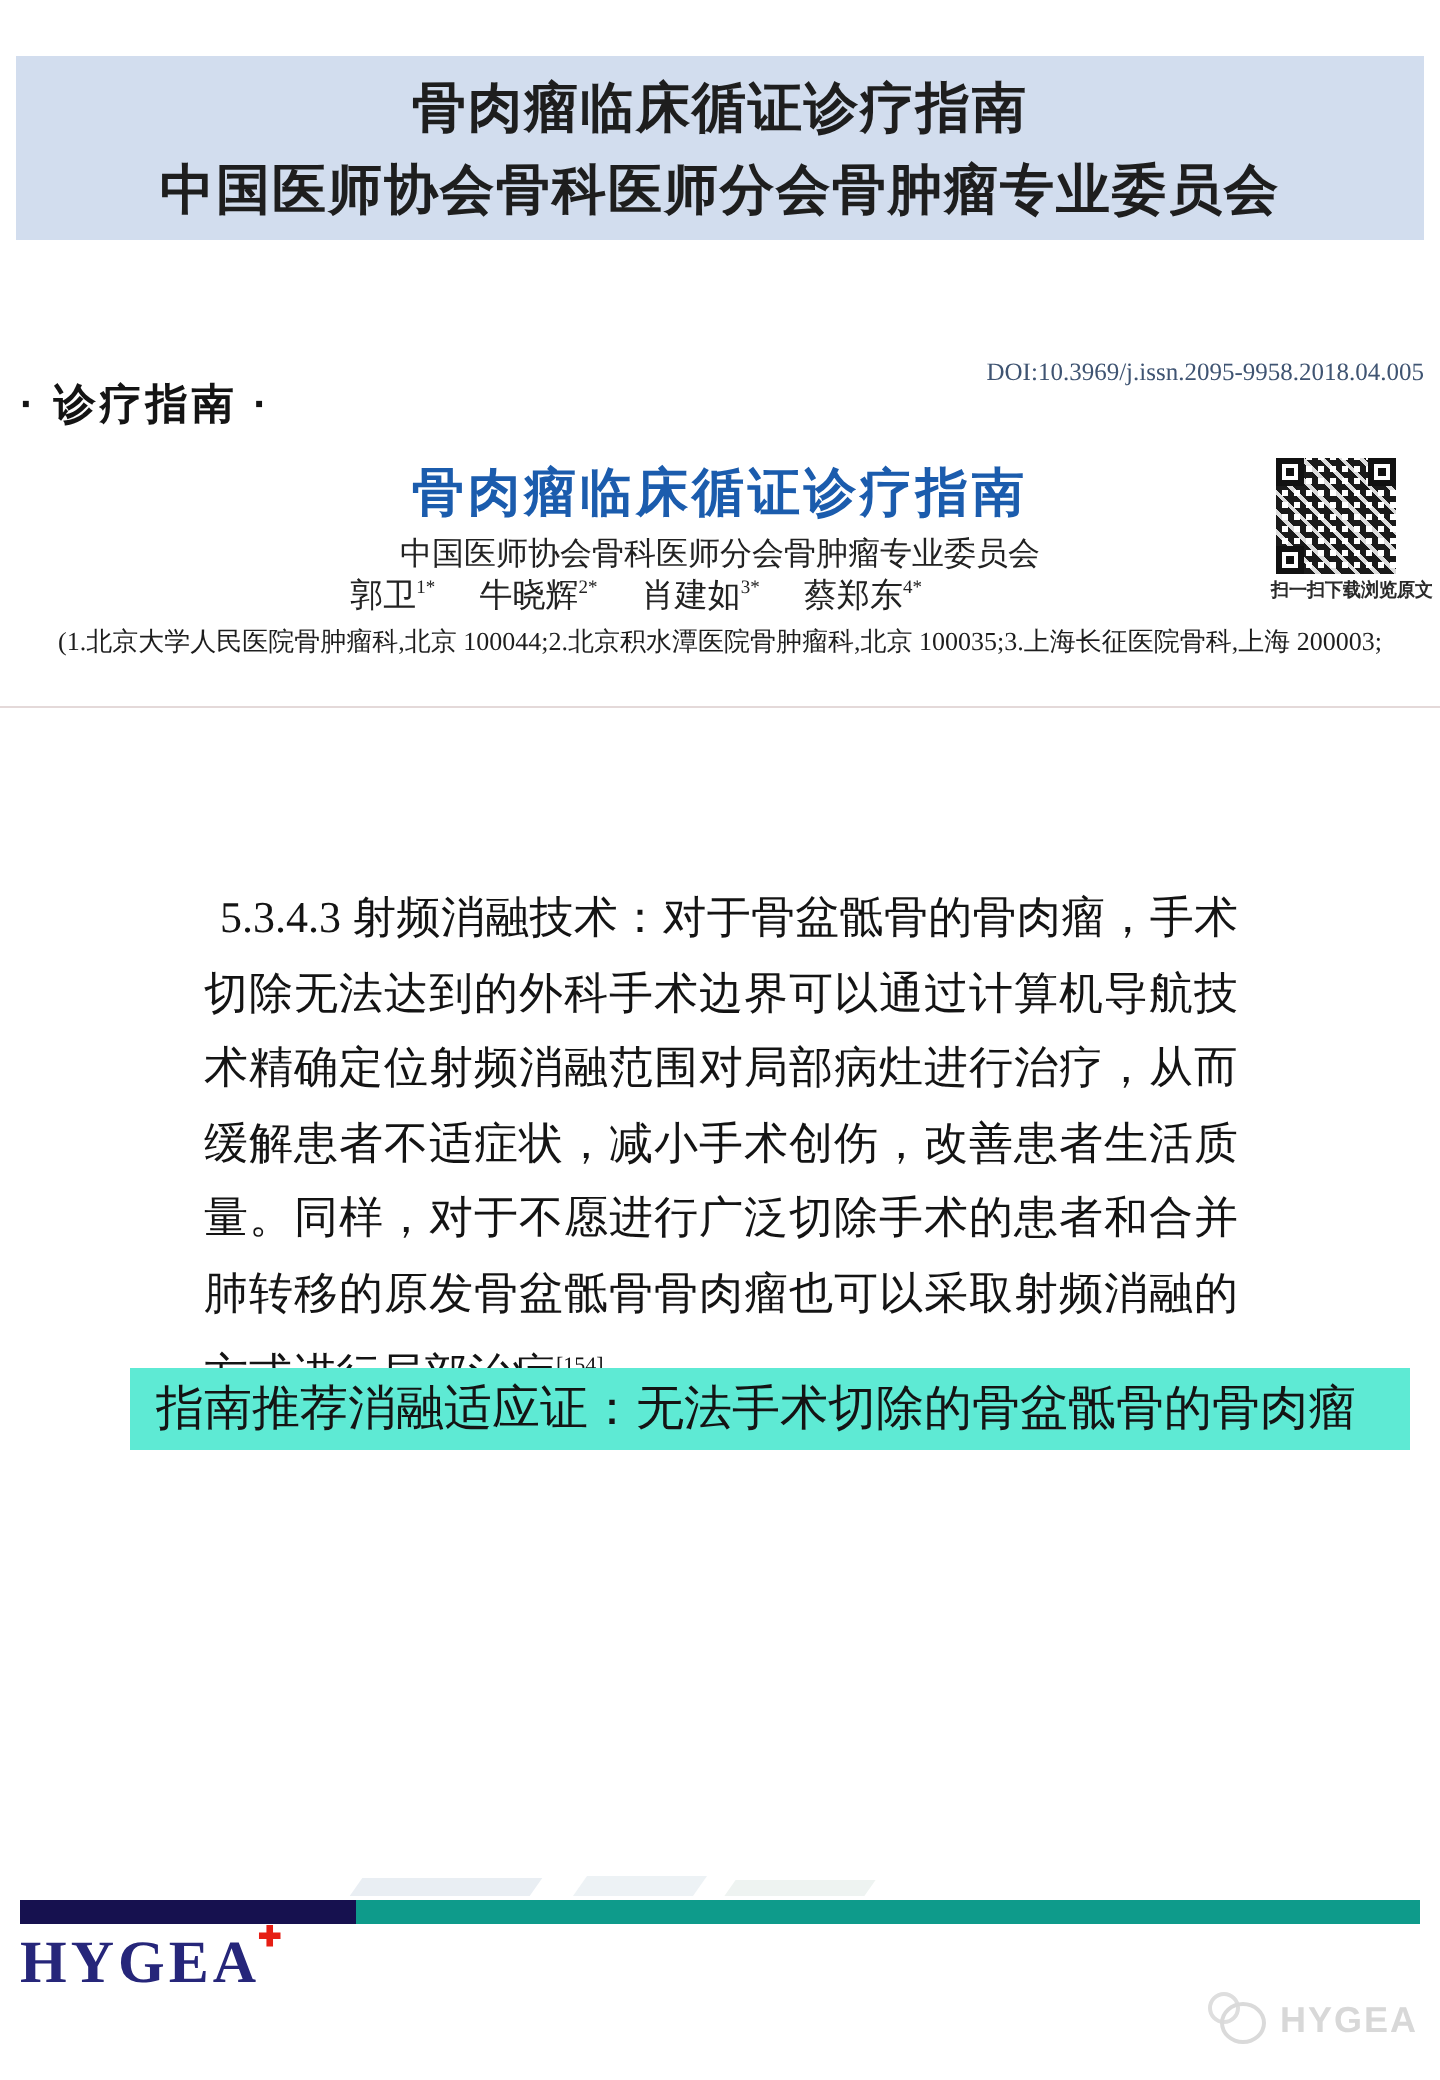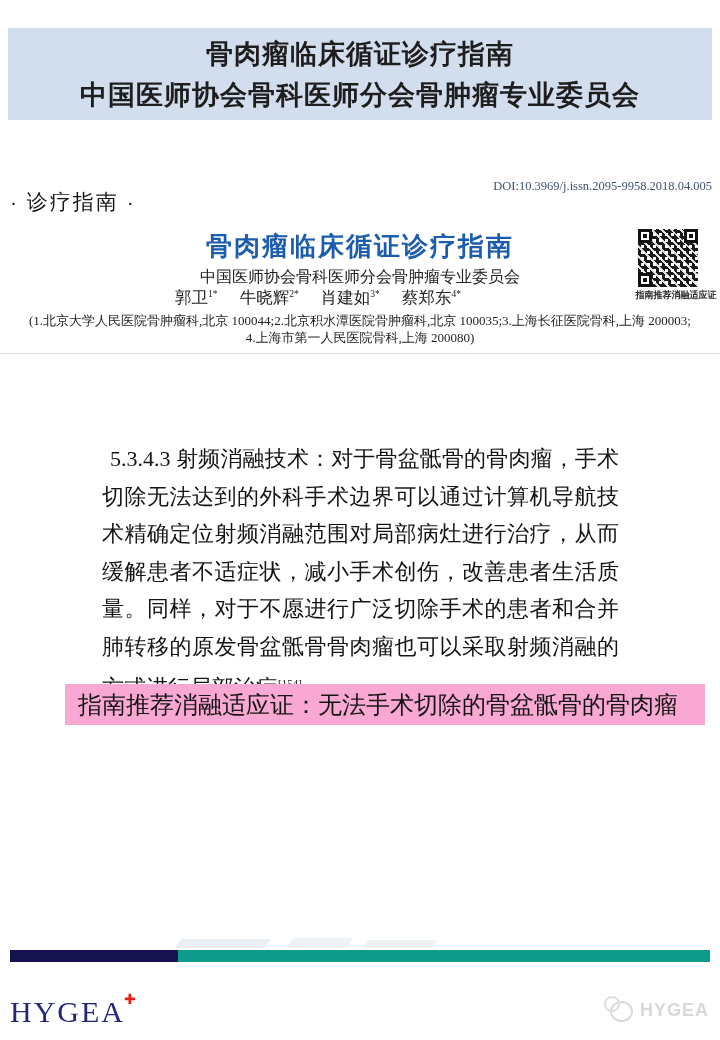--- a/index.html
+++ b/index.html
@@ -12,21 +12,21 @@
   .banner {
     position:absolute; left:8px; top:28px; width:704px; height:92px;
     background:#d2ddee; color:#1e1e1e; text-align:center;
     display:flex; flex-direction:column; justify-content:center;
   }
   .banner .l1 { font-size:27px; font-weight:600; line-height:42px; letter-spacing:1px; }
   .banner .l2 { font-size:27px; font-weight:600; line-height:40px; letter-spacing:1px; }
 
   
   .section-label {
-    position:absolute; left:10px; top:188px; font-size:21px; font-weight:normal;
+    position:absolute; left:10px; top:188px; font-size:21px; font-weight:bold;
     color:#141414; letter-spacing:2px;
   }
   .meta {
     position:absolute; right:8px; top:176px; text-align:right;
     font-family:"Liberation Serif", serif; color:#3f5472;
   }
   .meta div { font-size:12.5px; line-height:21px; }
 
   
   .title {
@@ -72,34 +72,34 @@
   .body-text {
     position:absolute; left:102px; top:392px; width:517px;
     font-family:"Liberation Serif", serif; font-size:22px; line-height:37.5px;
     color:#141414; text-align:justify; text-indent:8px;margin-top:48px;
   }
   .body-text sup.ref { font-size:11px; }
 
   
   .highlight {
     position:absolute; left:65px; top:684px; width:640px; height:41px;
-    background:#f9a8d4; color:#141414; font-size:24px; font-weight:500;
+    background:#5eead4; color:#141414; font-size:24px; font-weight:500;
     line-height:41px; padding-left:13px; box-sizing:border-box; white-space:nowrap;
   }
 
   
   .ghost { position:absolute; background:#e9eef3; }
   .g1 { left:178px; top:939px; width:90px; height:9px; transform:skewX(-35deg); }
   .g2 { left:290px; top:938px; width:60px; height:10px; transform:skewX(-35deg); background:#edf2f5; }
   .g3 { left:365px; top:940px; width:70px; height:8px; transform:skewX(-35deg); background:#eef3f1; }
   .bar-navy { position:absolute; left:10px; top:950px; width:168px; height:12px; background:#16114f; }
   .bar-teal { position:absolute; left:178px; top:950px; width:532px; height:12px; background:#0e9b8b; }
   .logo {
-    position:absolute; left:10px; top:991px;
-    font-family:"Liberation Serif", serif; font-weight:normal; font-size:30px;
+    position:absolute; left:10px; top:960px;
+    font-family:"Liberation Serif", serif; font-weight:bold; font-size:30px;
     color:#26267a; letter-spacing:2px;
   }
   .logo .cross {
     font-size:14px; color:#e61e14; vertical-align:18px; margin-left:-1px;
     font-family:"Liberation Sans", sans-serif;
   }
   .wm { position:absolute; left:598px; top:994px; width:120px; height:34px; color:#d7d7d7; }
   .wm .c1 { position:absolute; left:6px; top:2px;  width:12px; height:12px; border:2px solid #dedede; border-radius:50%; }
   .wm .c2 { position:absolute; left:12px; top:7px; width:19px; height:17px; border:2px solid #dadada; border-radius:50%; }
   .wm .txt {
@@ -125,30 +125,29 @@
   <div class="title">骨肉瘤临床循证诊疗指南</div>
   <div class="committee">中国医师协会骨科医师分会骨肿瘤专业委员会</div>
   <div class="authors">
     <span class="author"><span>郭卫</span><sup>1*</sup></span>
     <span class="author"><span>牛晓辉</span><sup>2*</sup></span>
     <span class="author"><span>肖建如</span><sup>3*</sup></span>
     <span class="author"><span>蔡郑东</span><sup>4*</sup></span>
   </div>
   <div class="affil">
     <div>(1.北京大学人民医院骨肿瘤科,北京 100044;2.北京积水潭医院骨肿瘤科,北京 100035;3.上海长征医院骨科,上海 200003;</div>
-    <div>4.上海市第一人民医院骨科,上海 200080)</div>
   </div>
   <div class="rule"></div>
 
   <div class="qr">
     <div class="f tl"></div>
     <div class="f tr"></div>
     <div class="f bl"></div>
   </div>
-  <div class="qr-caption">指南推荐消融适应证</div>
+  <div class="qr-caption">扫一扫下载浏览原文</div>
 
   <div class="body-text">
     <span>5.3.4.3 射频消融技术：对于骨盆骶骨的骨肉瘤，手术切除无法达到的外科手术边界可以通过计算机导航技术精确定位射频消融范围对局部病灶进行治疗，从而缓解患者不适症状，减小手术创伤，改善患者生活质量。同样，对于不愿进行广泛切除手术的患者和合并肺转移的原发骨盆骶骨骨肉瘤也可以采取射频消融的方式进行局部治疗</span><sup class="ref">[154]</sup><span>。</span>
   </div>
 
   <div class="highlight">指南推荐消融适应证：无法手术切除的骨盆骶骨的骨肉瘤</div>
 
   <div class="ghost g1"></div>
   <div class="ghost g2"></div>
   <div class="ghost g3"></div>

